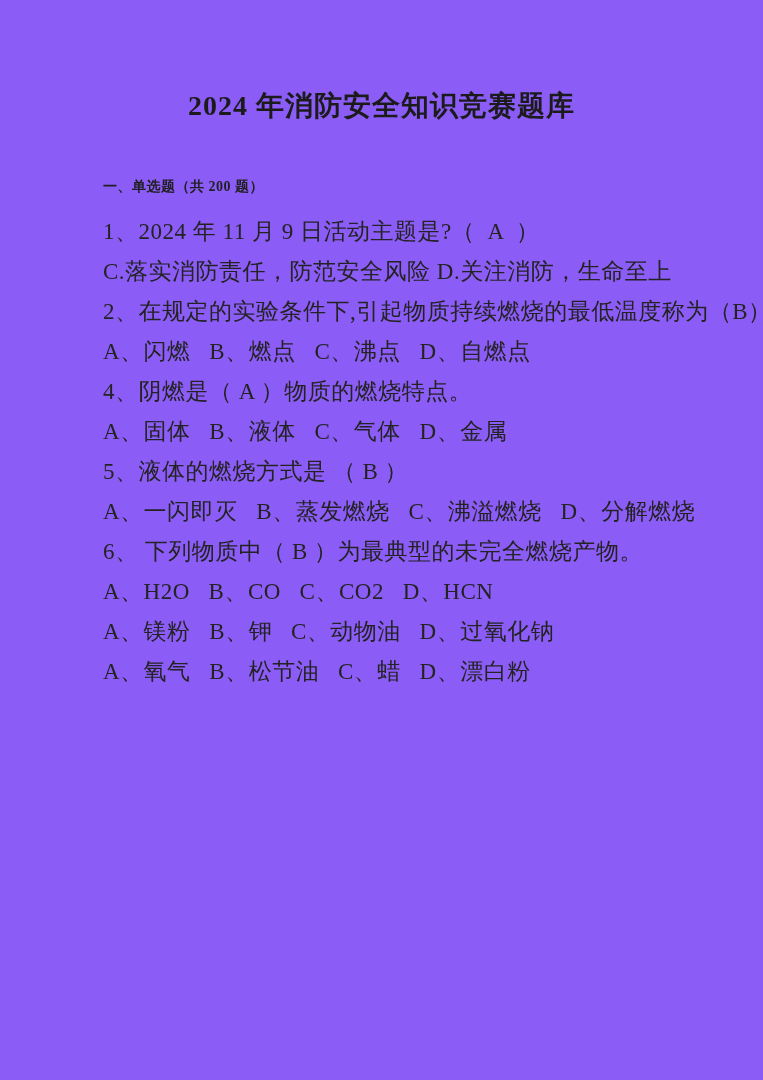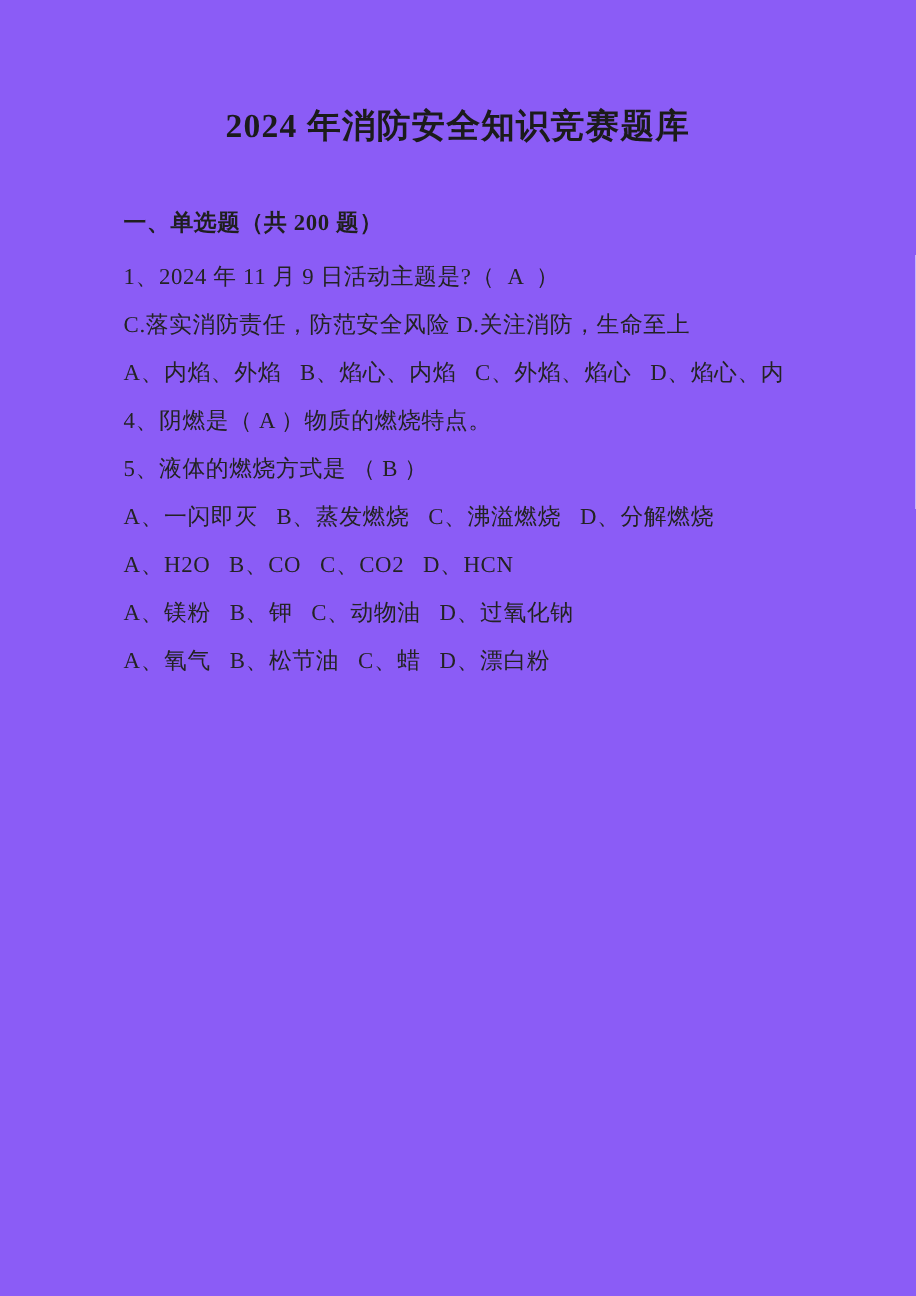--- a/index.html
+++ b/index.html
@@ -23,51 +23,54 @@
     text-align: center;
     font-size: 28px;
     font-weight: 700;
     letter-spacing: 1px;
     line-height: 42px;
     color: #1b1b1b;
     white-space: pre;
   }
   .section-heading {
     margin: 40px 0 0 0;
-    font-size: 19px;
+    font-size: 14px;
     font-weight: 700;
     line-height: 40px;
     letter-spacing: 0.5px;
     color: #1f1f1f;
     white-space: pre;
   }
   .doc-body {
     margin-top: 5px;
   }
   .doc-line {
     margin: 0;
-    font-size: 19px;
+    font-size: 23px;
     line-height: 40px;
     letter-spacing: 0.5px;
     color: #232323;
     white-space: pre;
   }
 </style>
 </head>
 <body>
 
 <div class="page">
   <h1 class="doc-title">2024 年消防安全知识竞赛题库</h1>
 
   <h2 class="section-heading">一、单选题（共 200 题）</h2>
 
   <div class="doc-body">
       <p class="doc-line">1、2024 年 11 月 9 日活动主题是?（  A  ）</p>
       <p class="doc-line">C.落实消防责任，防范安全风险 D.关注消防，生命至上</p>
-      <p class="doc-line">A、内焰、外焰   B、焰心、内焰   C、外焰、焰心   D、焰心、内</p>
+      <p class="doc-line">2、在规定的实验条件下,引起物质持续燃烧的最低温度称为（B）</p>
+      <p class="doc-line">A、闪燃   B、燃点   C、沸点   D、自燃点</p>
       <p class="doc-line">4、阴燃是（ A ）物质的燃烧特点。</p>
+      <p class="doc-line">A、固体   B、液体   C、气体   D、金属</p>
       <p class="doc-line">5、液体的燃烧方式是 （ B ）</p>
       <p class="doc-line">A、一闪即灭   B、蒸发燃烧   C、沸溢燃烧   D、分解燃烧</p>
+      <p class="doc-line">6、 下列物质中（ B ）为最典型的未完全燃烧产物。</p>
       <p class="doc-line">A、H2O   B、CO   C、CO2   D、HCN</p>
       <p class="doc-line">A、镁粉   B、钾   C、动物油   D、过氧化钠</p>
       <p class="doc-line">A、氧气   B、松节油   C、蜡   D、漂白粉</p>
     </div>
 </div>
 
 </body></html>

